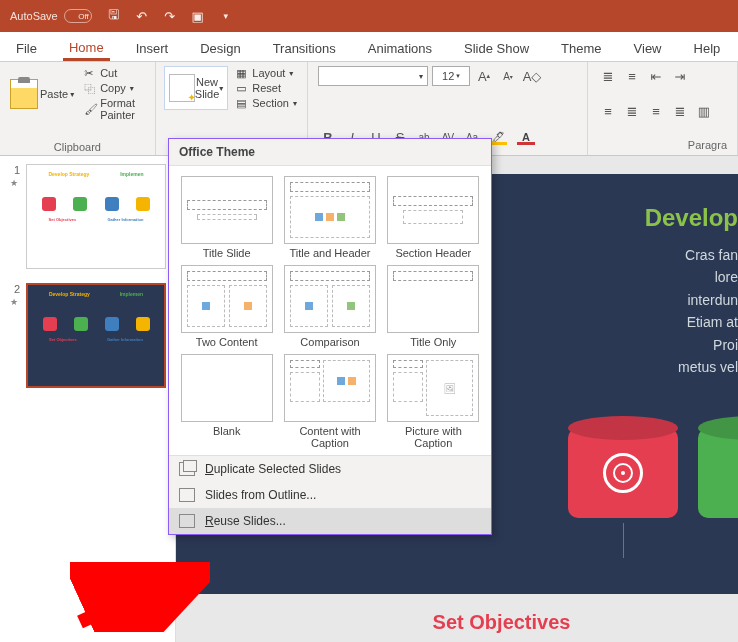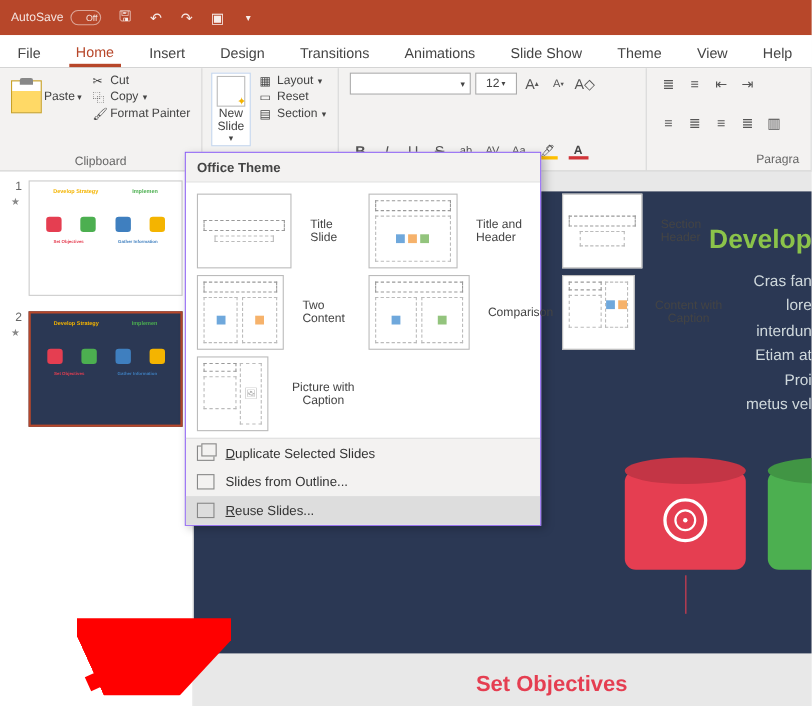--- a/index.html
+++ b/index.html
@@ -23,21 +23,21 @@
 .group-label { text-align: center; font-size: 11px; color: #666; padding-top: 2px; }
 .clipboard-main { display: flex; gap: 6px; }
 .paste-btn { display: flex; align-items: center; gap: 2px; padding: 2px; }
 .paste-icon { width: 28px; height: 30px; background: linear-gradient(#fff 30%, #ffd966 30%); border: 1px solid #c9a227; position: relative; }
 .paste-icon::before { content: ""; position: absolute; top: -3px; left: 7px; width: 12px; height: 6px; background: #888; border-radius: 2px 2px 0 0; }
 .clipboard-items { display: flex; flex-direction: column; gap: 1px; font-size: 11px; }
 .clip-item { display: flex; align-items: center; gap: 4px; padding: 1px 2px; }
 .clip-icon { width: 12px; height: 12px; display: inline-block; }
 
 .slides-group { display: flex; gap: 6px; }
-.newslide-btn { display: flex; flex-direction: column; align-items: center; padding: 2px 4px; background: #fff; border: 1px solid #c4d5ed; }
+.newslide-btn { display: flex; flex-direction: row; align-items: center; padding: 2px 4px; background: #fff; border: 1px solid #c4d5ed; }
 .newslide-icon { width: 26px; height: 28px; background: #fff; border: 1px solid #bbb; position: relative; }
 .newslide-icon::after { content: "✦"; position: absolute; bottom: -2px; right: -2px; color: #f4b400; font-size: 10px; }
 .slides-items { display: flex; flex-direction: column; gap: 1px; }
 
 .font-group { padding: 4px 10px; min-width: 280px; }
 .font-row { display: flex; gap: 4px; align-items: center; margin-bottom: 4px; }
 .font-select { width: 110px; height: 20px; border: 1px solid #ababab; background: #fff; font-size: 11px; padding: 0 4px; display: flex; align-items: center; justify-content: space-between; }
 .size-select { width: 38px; height: 20px; border: 1px solid #ababab; background: #fff; font-size: 11px; display: flex; align-items: center; justify-content: center; }
 .fbtn { width: 20px; height: 20px; display: inline-flex; align-items: center; justify-content: center; font-size: 13px; color: #555; }
 .fbtn.small { font-size: 10px; }
@@ -75,21 +75,21 @@
 .target-icon { width: 40px; height: 40px; border: 3px solid #fff; border-radius: 50%; position: relative; }
 .target-icon::before { content: ""; position: absolute; inset: 7px; border: 2px solid #fff; border-radius: 50%; }
 .target-icon::after { content: ""; position: absolute; inset: 15px; background: #fff; border-radius: 50%; }
 .set-obj { color: #e53e51; font-size: 20px; font-weight: bold; position: absolute; bottom: -30px; left: 50%; transform: translateX(-75%); white-space: nowrap; }
 .connector { position: absolute; bottom: -40px; left: 50%; width: 1px; height: 35px; background: #e53e51; }
 
 
 .layout-dropdown { position: absolute; left: 168px; top: 138px; width: 324px; background: #f3f2f1; border: 1px solid #8b5cf6; box-shadow: 3px 3px 8px rgba(0,0,0,0.25); z-index: 100; font-size: 12px; }
 .dd-header { padding: 6px 10px; font-weight: bold; color: #444; border-bottom: 1px solid #e0e0e0; background: #f3f2f1; }
 .layout-grid { display: grid; grid-template-columns: repeat(3, 1fr); gap: 6px 8px; padding: 10px 10px 6px; background: #fff; }
-.layout-item { display: flex; flex-direction: row; align-items: center; gap: 17px; font-size: 11px; color: #444; }
+.layout-item { display: flex; flex-direction: column; align-items: center; gap: 3px; font-size: 11px; color: #444; }
 .layout-thumb { width: 92px; height: 68px; border: 1px solid #bbb; background: #fff; position: relative; padding: 5px; }
 .lt-title { border: 1px dashed #999; height: 10px; margin-bottom: 4px; }
 .lt-sub { border: 1px dashed #bbb; height: 6px; margin: 0 10px; }
 .lt-body { border: 1px dashed #bbb; height: 42px; display: flex; align-items: center; justify-content: center; gap: 3px; }
 .lt-half { display: flex; gap: 4px; height: 42px; }
 .lt-half > div { flex: 1; border: 1px dashed #bbb; display: flex; align-items: center; justify-content: center; }
 .lt-ic { width: 8px; height: 8px; background: #6fa8dc; }
 .lt-ic.o { background: #f6b26b; }
 .lt-ic.g { background: #93c47d; }
 .dd-footer { background: #f3f2f1; border-top: 1px solid #e0e0e0; }
@@ -373,20 +373,30 @@
             </div>
             <div>
               <div class="lt-ic g"></div>
             </div>
           </div>
         </div>
       <span>Comparison</span>
     </div>
     <div class="layout-item">
       <div class="layout-thumb">
+          <div class="lt-title"></div>
+        </div>
+      <span>Title Only</span>
+    </div>
+    <div class="layout-item">
+      <div class="layout-thumb"></div>
+      <span>Blank</span>
+    </div>
+    <div class="layout-item">
+      <div class="layout-thumb">
           <div style="display:flex;gap:3px;height:100%">
             <div style="flex:0 0 30px">
               <div class="lt-title" style="height:8px"></div>
               <div class="lt-sub" style="margin:3px 0;height:30px"></div>
             </div>
             <div style="flex:1" class="lt-body">
               <div class="lt-ic"></div>
               <div class="lt-ic o"></div>
             </div>
           </div>

